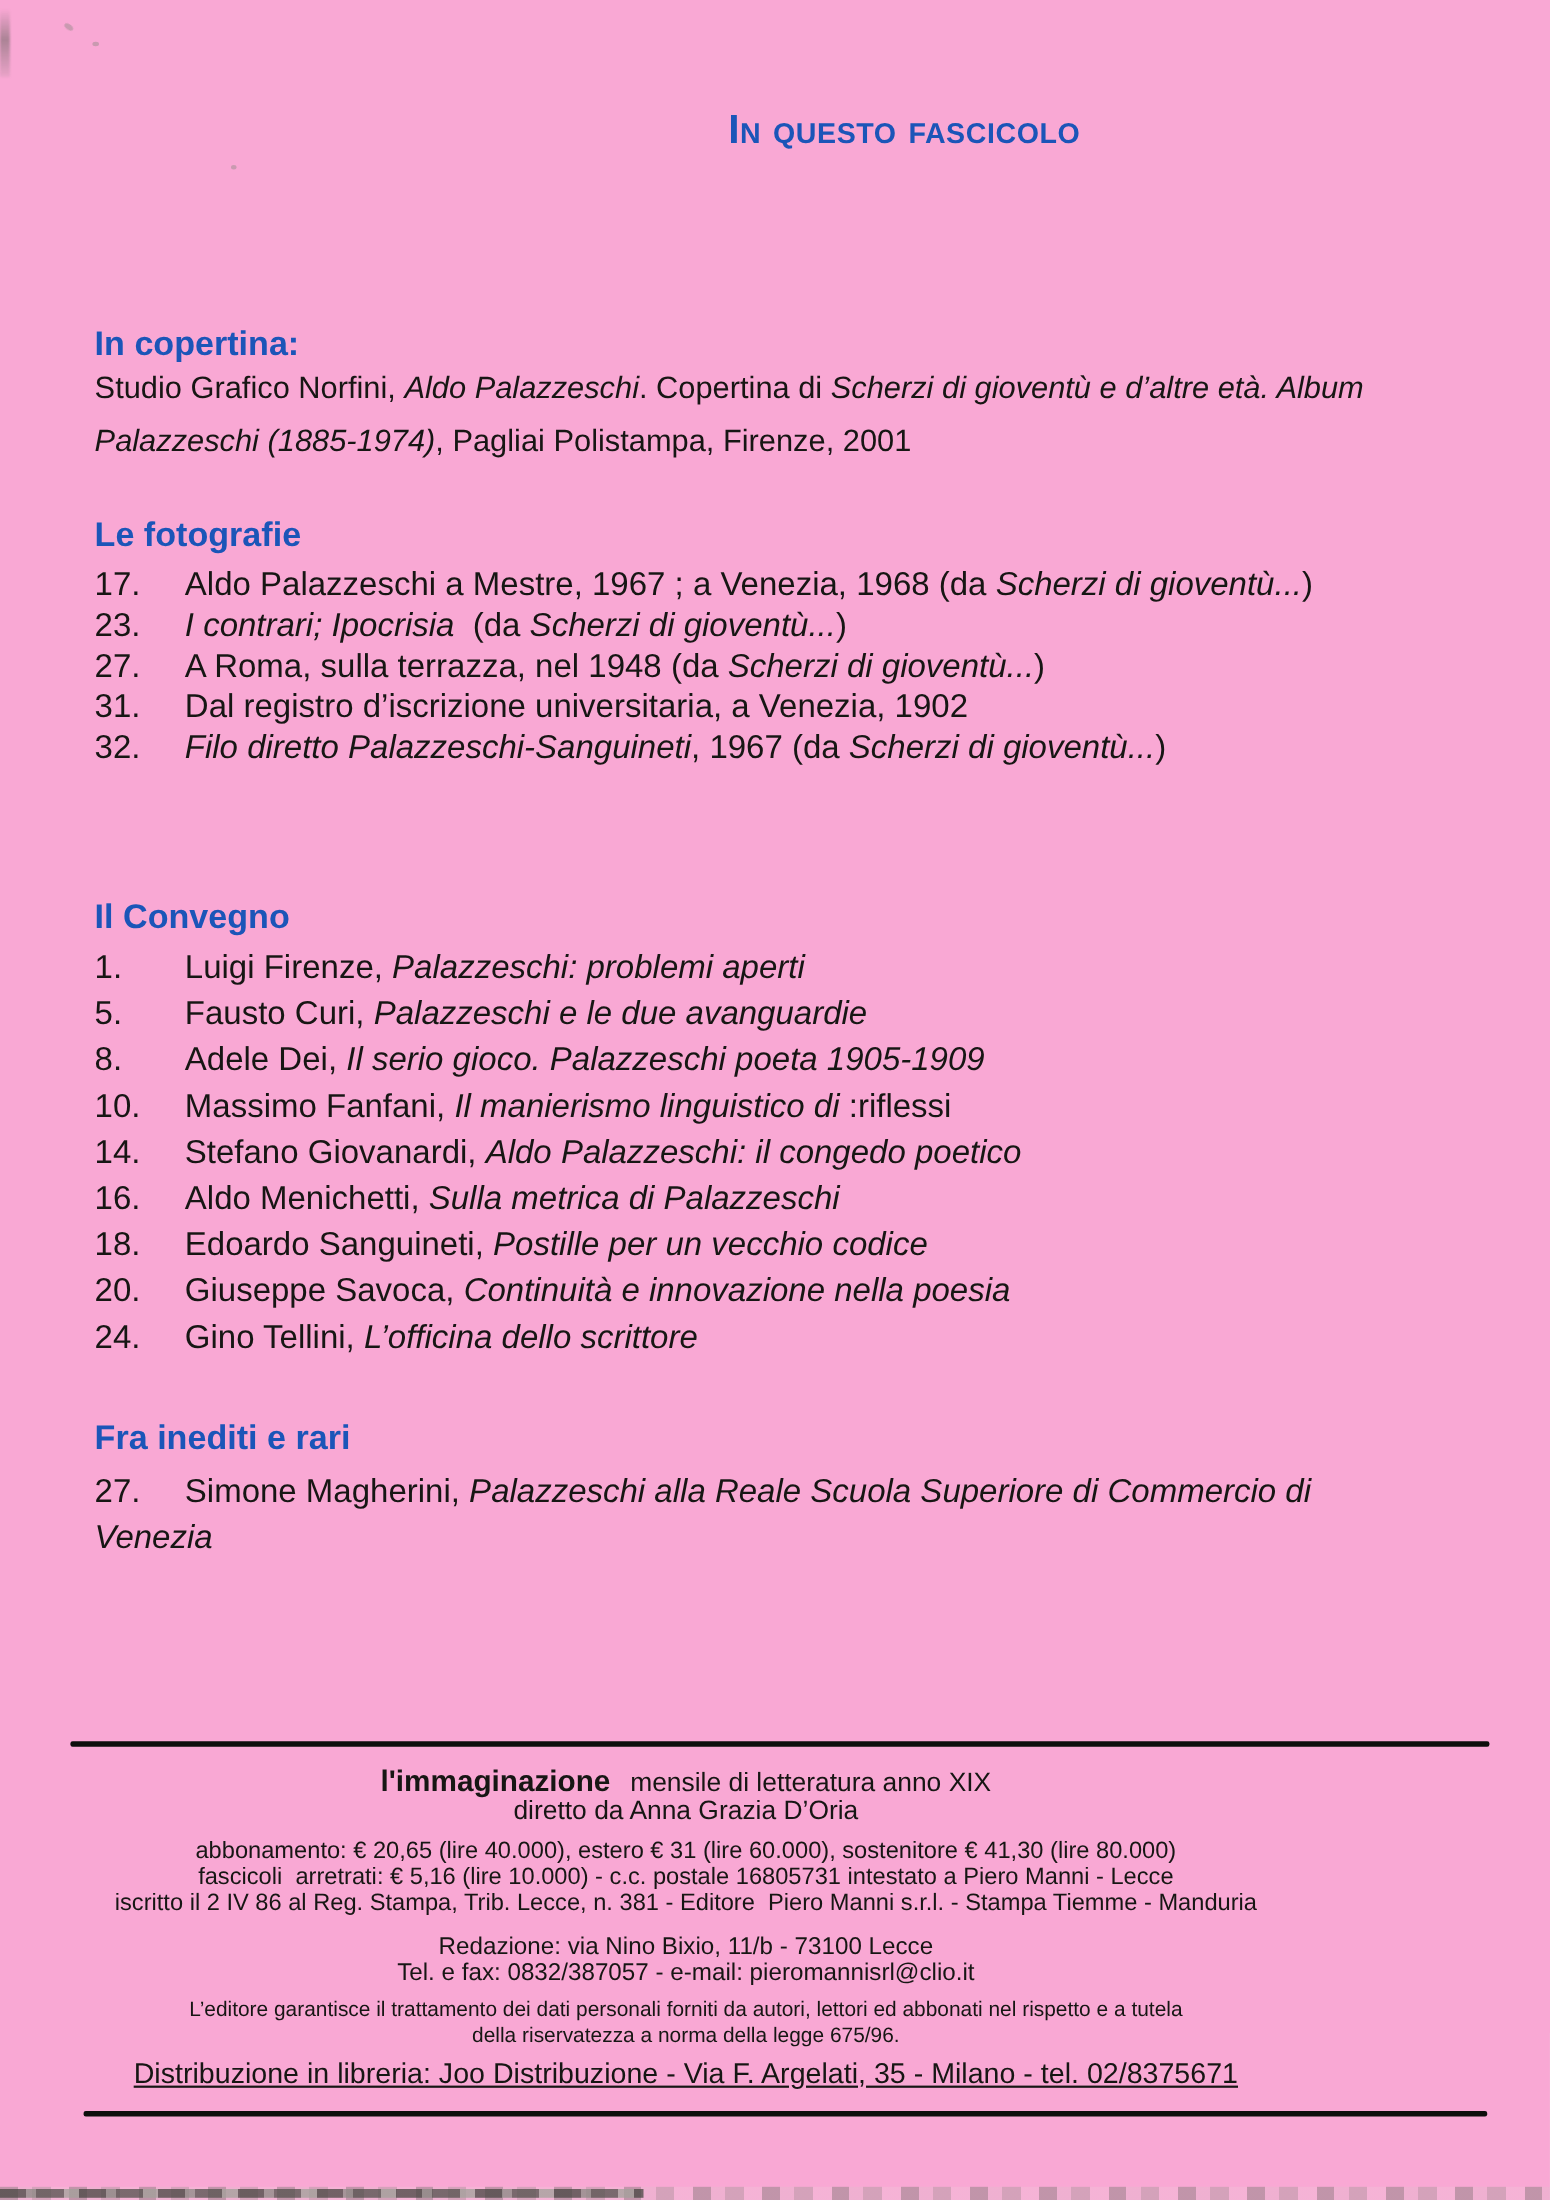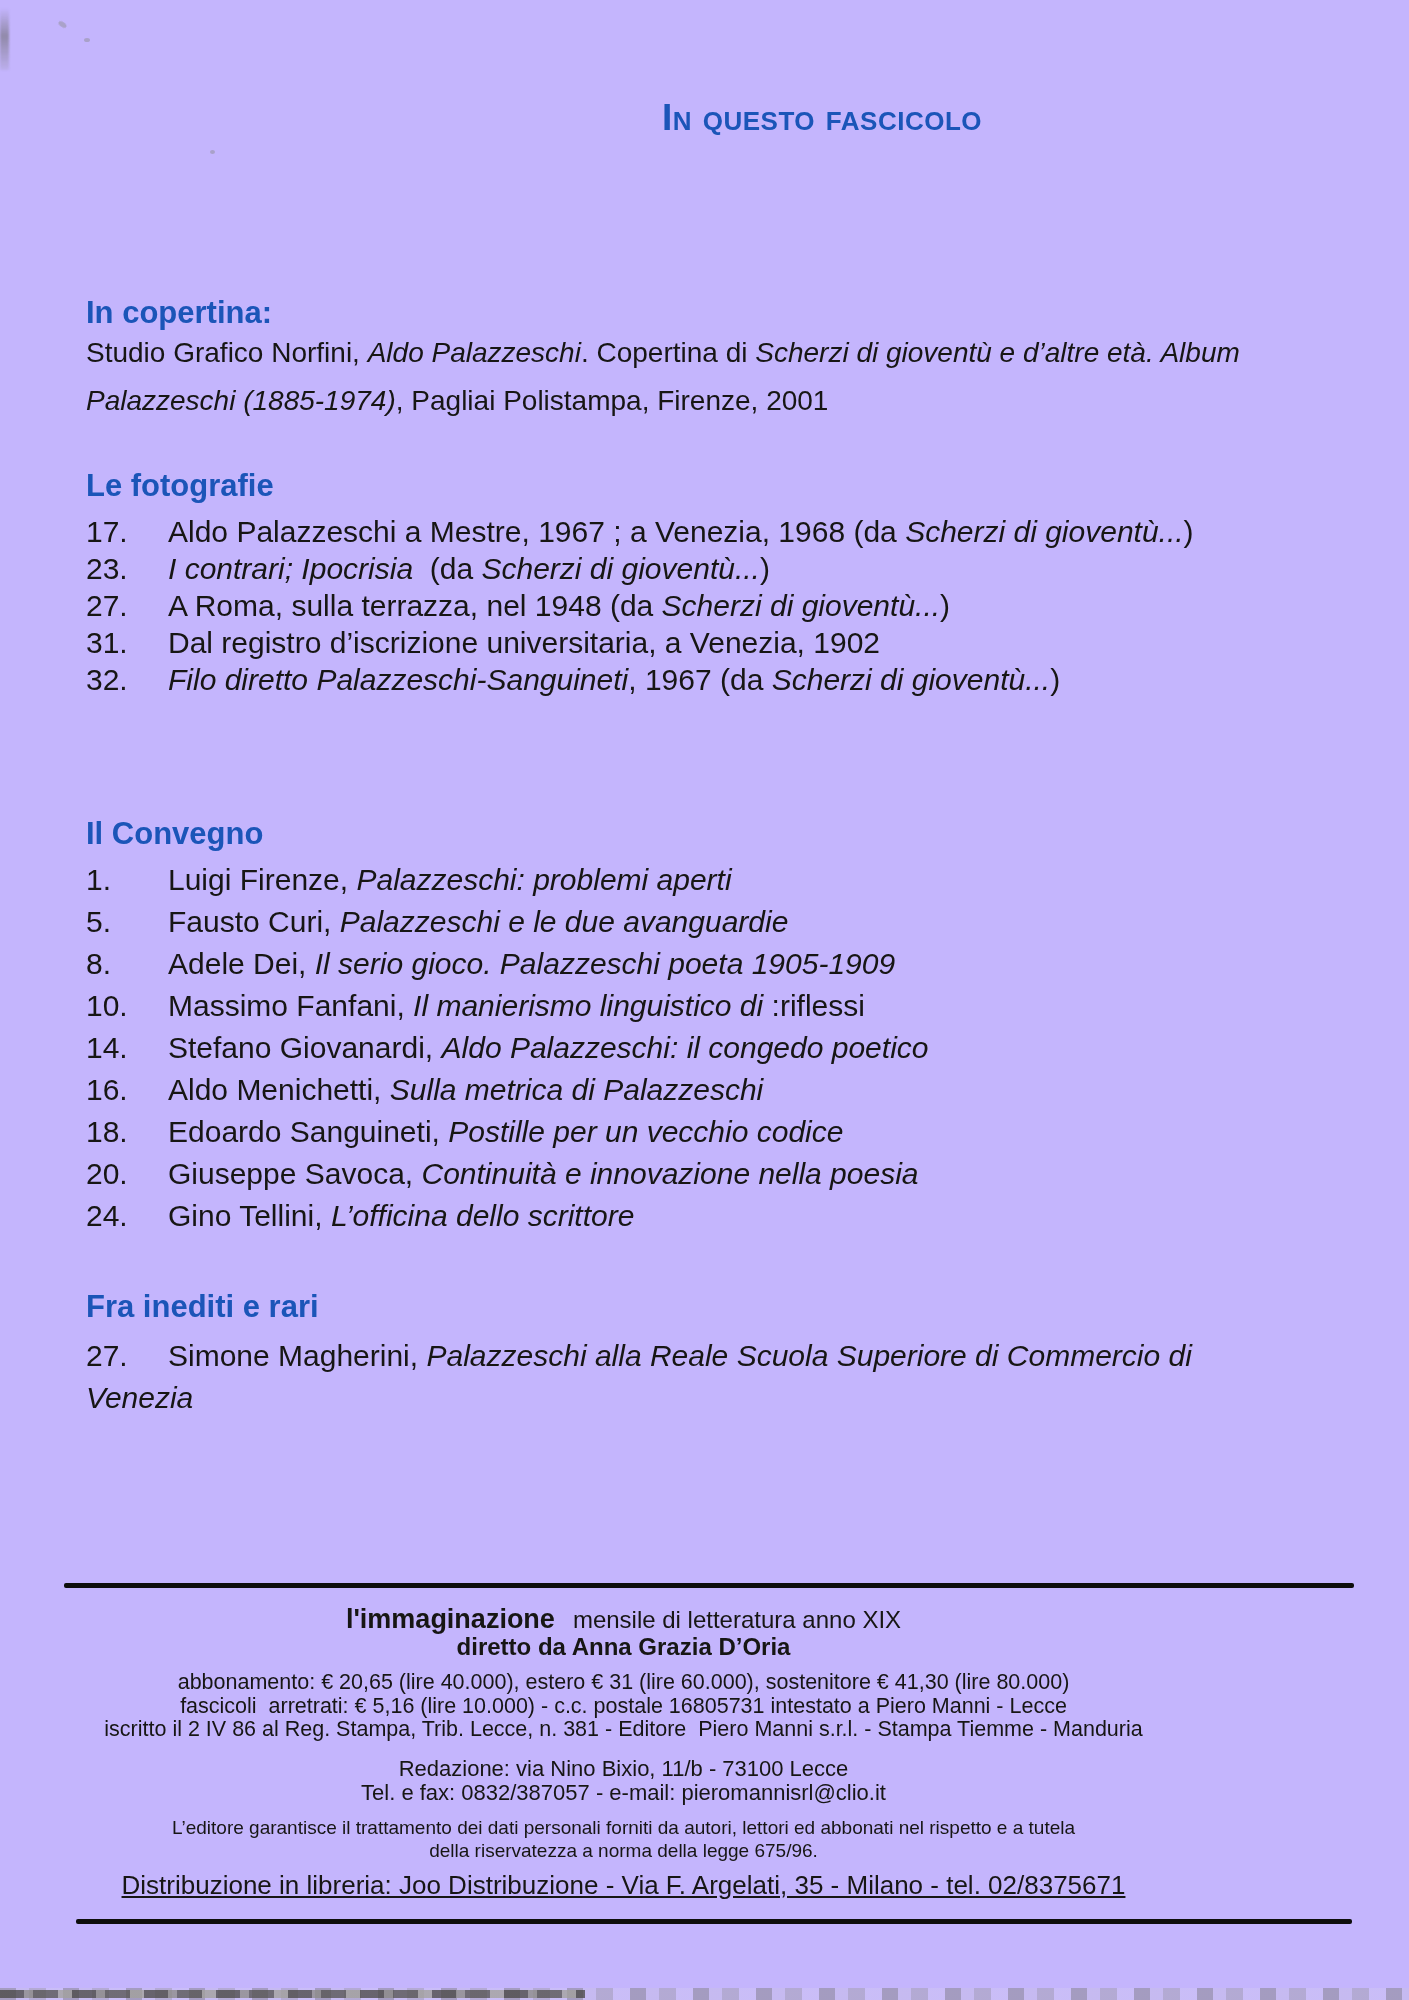--- a/index.html
+++ b/index.html
@@ -9,21 +9,21 @@
   html,body{margin:0;padding:0;}
   body{
     background:#e8e8e4;
     font-family:"Liberation Sans", sans-serif;
   }
   .page{
     position:relative;
     width:1409px;
     height:2000px;
     margin:0 auto;
-    background:#c4b5fd;
+    background:#f9a8d4;
     overflow:hidden;
     color:var(--ink);
   }
   .abs{position:absolute;}
 
   
   .title{
     top:97px;left:0;width:1409px;
     box-sizing:border-box;padding-left:235px;
     text-align:center;
@@ -64,21 +64,21 @@
   }
 
   
   .rule{background:#0e0e0c;height:5px;border-radius:2px;}
   #rule1{top:1583px;left:64px;width:1290px;}
   #rule2{top:1919px;left:76px;width:1276px;}
   .fcenter{left:0;width:1247px;text-align:center;}
   #f-line1{top:1604px;font-size:24px;}
   #f-line1 .mag{font-weight:bold;font-size:27px;}
   #f-line1 .sub{margin-left:18px;}
-  #f-line2{top:1633px;font-size:24px;font-weight:bold;}
+  #f-line2{top:1633px;font-size:24px;}
   #f-abbo{top:1671px;font-size:21.5px;line-height:23.5px;}
   #f-redaz{top:1757px;font-size:22px;line-height:23.5px;}
   #f-priv{top:1817px;font-size:19px;line-height:22.5px;}
   #f-distr{top:1870px;font-size:26px;text-decoration:underline;}
 
   
   #smudge-left{
     top:8px;left:0;width:9px;height:62px;
     background:linear-gradient(180deg,rgba(110,110,104,0) 0%,rgba(95,95,88,.5) 45%,rgba(130,130,122,.12) 100%);
     filter:blur(1px);

